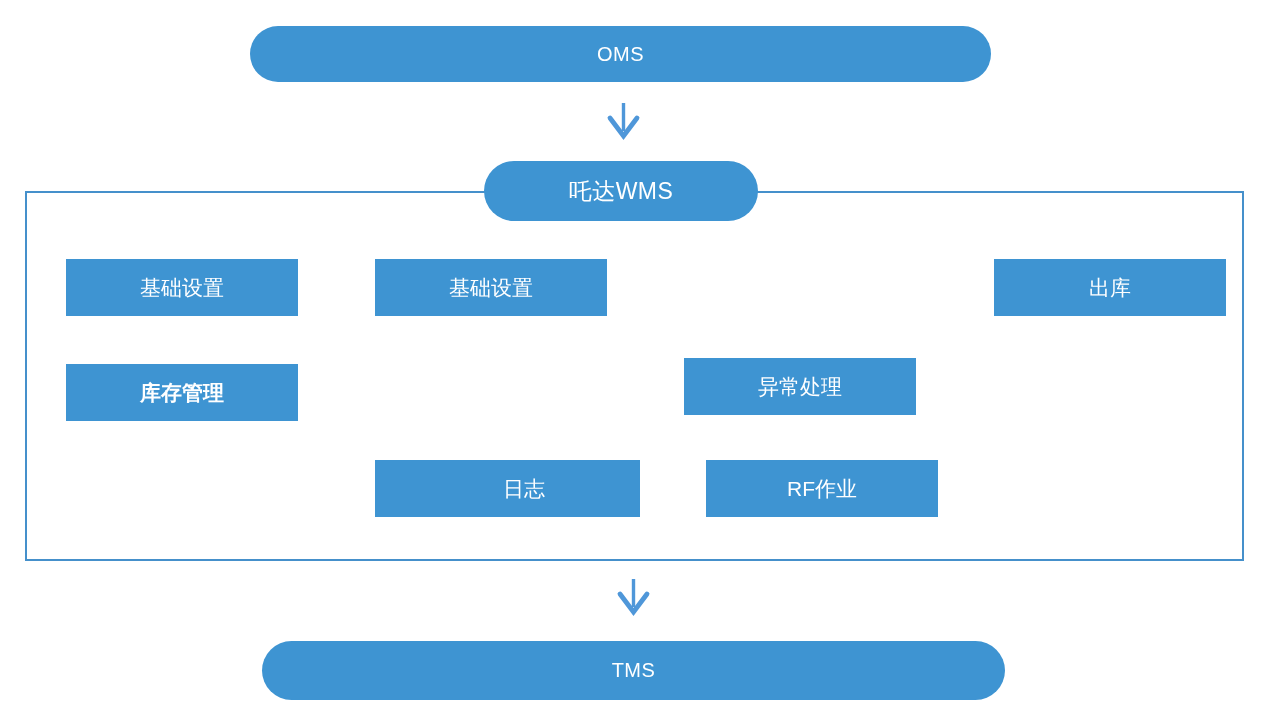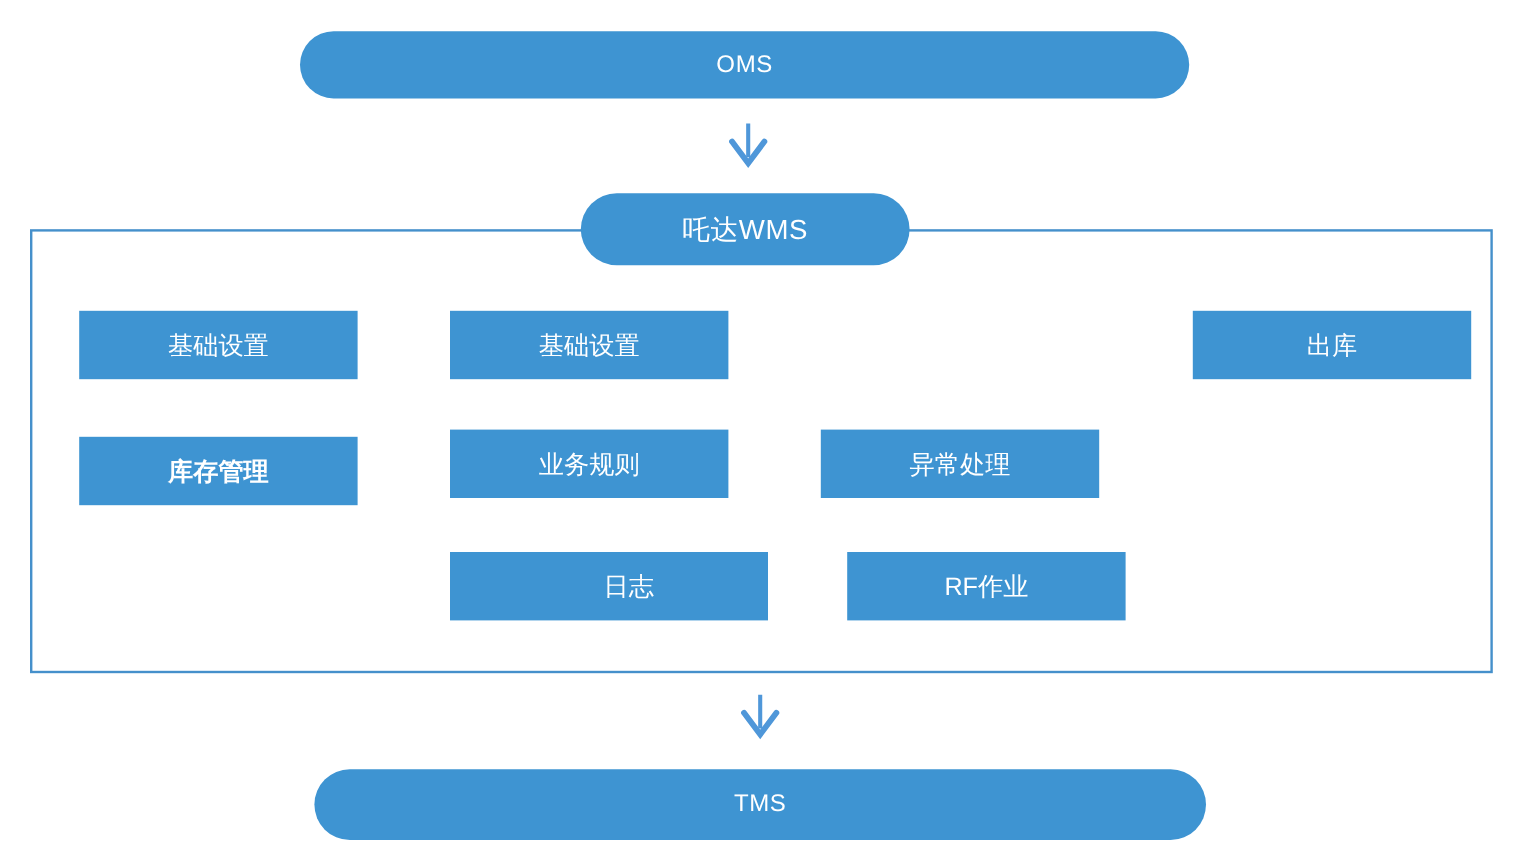--- a/index.html
+++ b/index.html
@@ -96,23 +96,20 @@
   </div>
   <div class="module m1">
     <span>基础设置</span>
   </div>
   <div class="module m3">
     <span>出库</span>
   </div>
   <div class="module m4">
     <span>库存管理</span>
   </div>
-  <div class="module m5">
-    <span>业务规则</span>
-  </div>
   <div class="module m6">
     <span>异常处理</span>
   </div>
   <div class="module m8">
     <span>日志</span>
   </div>
   <div class="module m9">
     <span>RF作业</span>
   </div>
 

